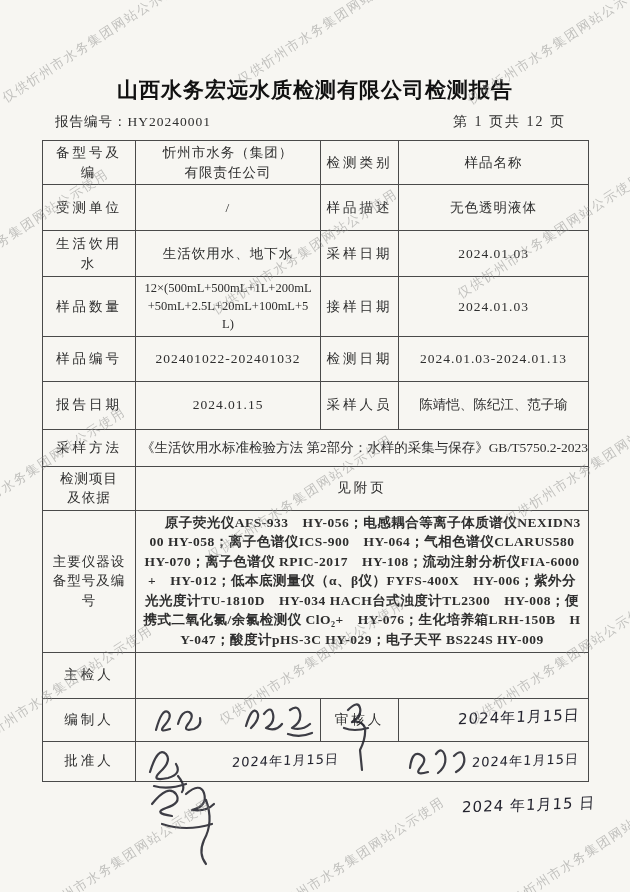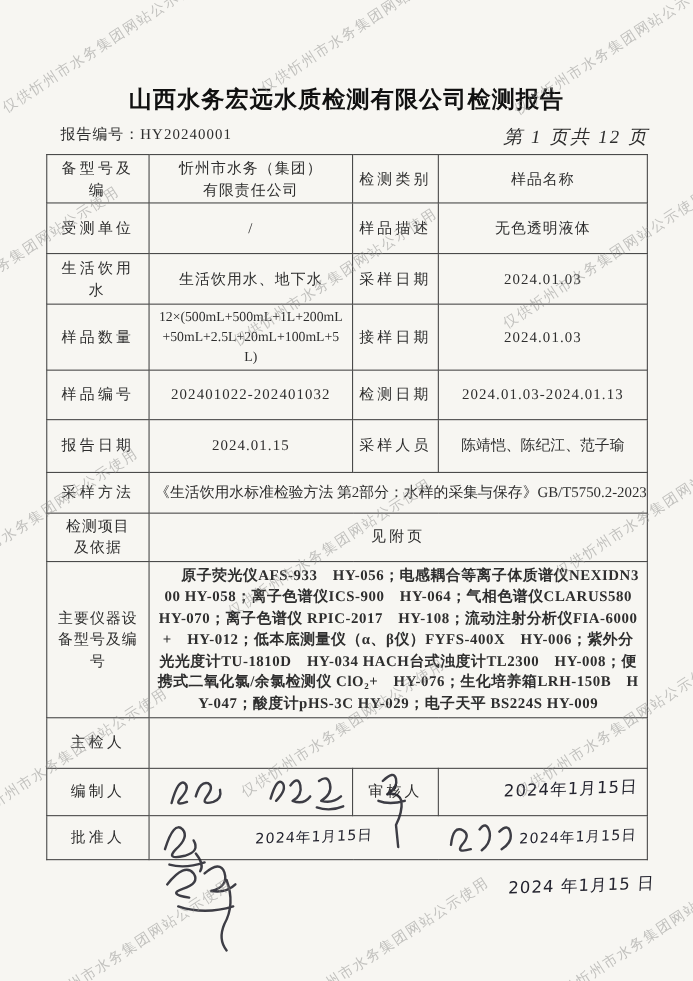--- a/index.html
+++ b/index.html
@@ -8,21 +8,21 @@
         font-family:"Liberation Serif",serif;color:#2e2e2e;overflow:hidden;}
   
   .wm-layer{position:absolute;inset:0;z-index:5;pointer-events:none;}
   .wm{position:absolute;white-space:nowrap;font-size:13px;letter-spacing:1.5px;
       color:#8d8d8b;opacity:.5;transform:translate(-50%,-50%) rotate(-33deg);
       font-family:"Liberation Sans",sans-serif;}
   
   .title{position:absolute;top:76px;left:0;width:630px;text-align:center;
          font-size:21px;font-weight:700;letter-spacing:1px;color:#111;z-index:2;}
   .report-no{position:absolute;top:113px;left:55px;font-size:13.5px;letter-spacing:1px;z-index:2;}
-  .page-ind{position:absolute;top:113px;right:40px;font-size:17px;letter-spacing:2px;z-index:2;font-style:italic;}
+  .page-ind{position:absolute;top:113px;right:64px;font-size:14px;letter-spacing:2px;z-index:2;}
   
   table.rep{position:absolute;left:42px;top:140px;width:546px;border-collapse:collapse;
             table-layout:fixed;z-index:2;}
   table.rep td{border:1px solid #4a4a4a;font-size:13.5px;vertical-align:middle;
                padding:2px 5px;line-height:1.45;}
   td.lbl{text-align:center;letter-spacing:3px;white-space:pre-line;}
   td.val{text-align:center;letter-spacing:1px;white-space:pre-line;}
   td.val.break{word-break:break-all;letter-spacing:0;font-size:12.5px;padding:2px 8px;}
   td.wide{text-align:center;letter-spacing:.5px;}
   td.nowrap{white-space:nowrap;font-size:13px;letter-spacing:0;padding-left:8px;}

